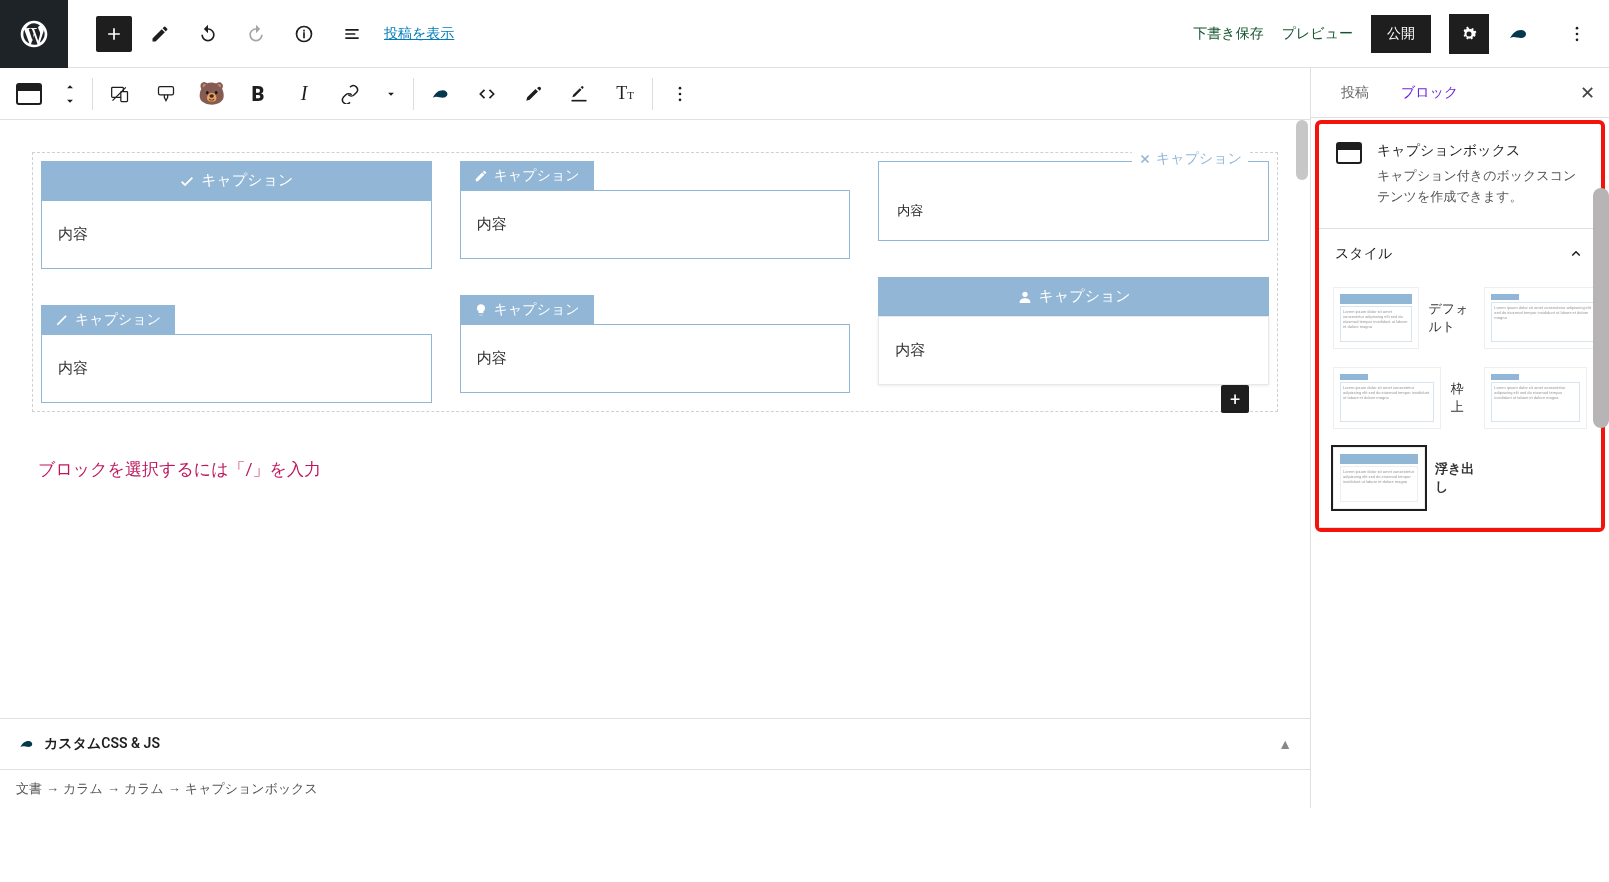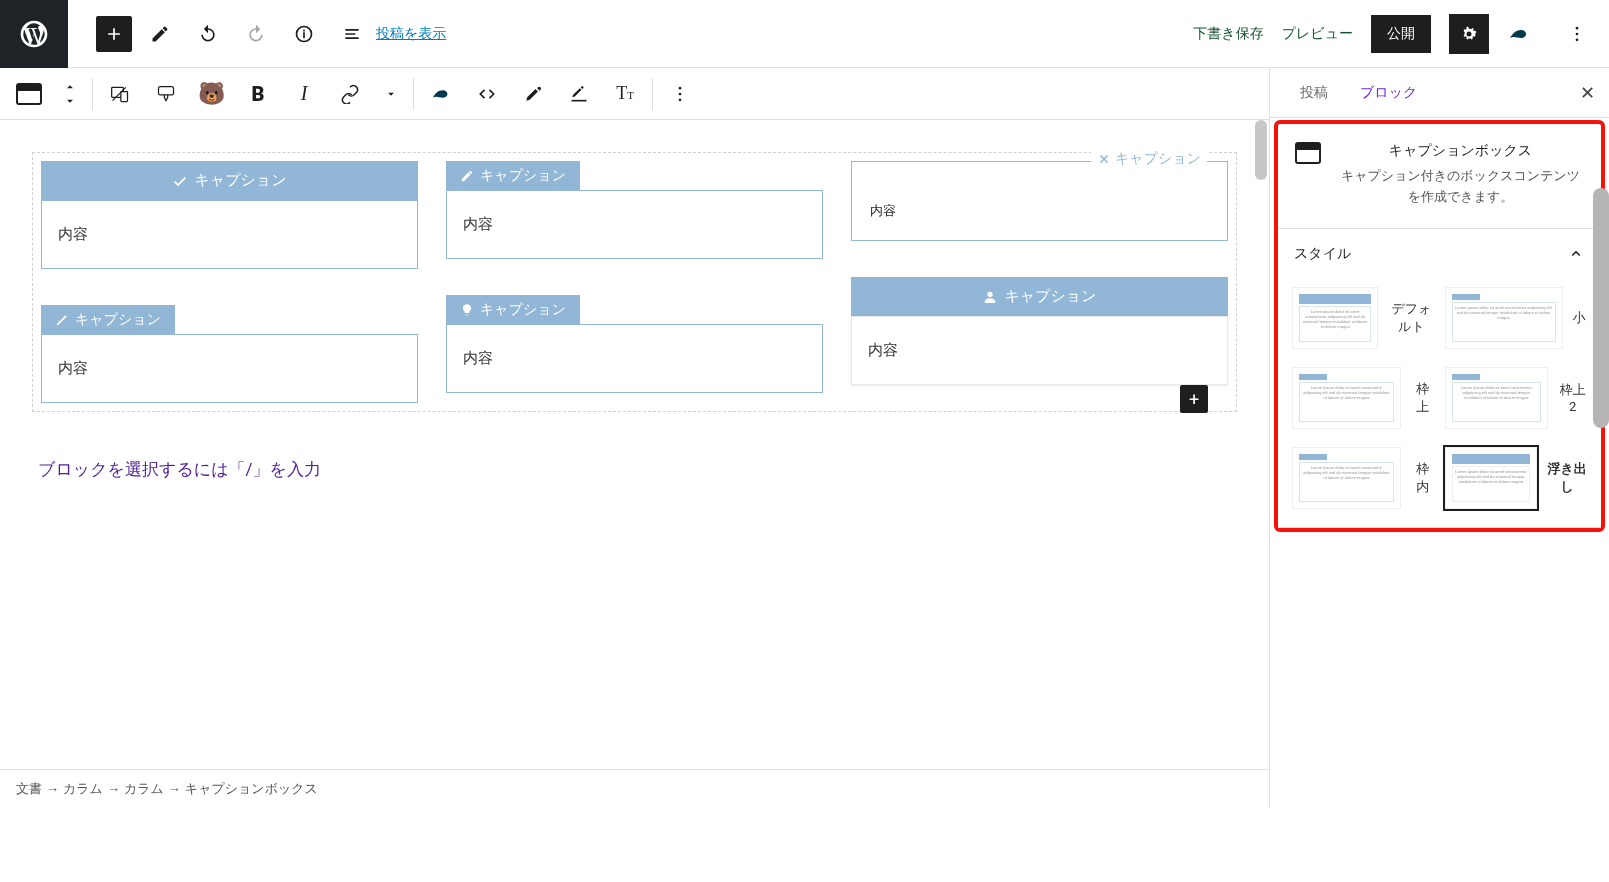--- a/index.html
+++ b/index.html
@@ -3,21 +3,21 @@
 <meta charset="utf-8">
 <style>
 * { box-sizing: border-box; margin: 0; padding: 0; }
 body { font-family: -apple-system, BlinkMacSystemFont, "Segoe UI", Roboto, sans-serif; font-size: 13px; color: #1e1e1e; width: 1609px; height: 882px; overflow: hidden; background: #fff; }
 .topbar { height: 68px; display: flex; align-items: center; border-bottom: 1px solid #e0e0e0; }
 .wp-logo { width: 68px; height: 68px; background: #1d2327; display: flex; align-items: center; justify-content: center; }
 .wp-logo svg { width: 32px; height: 32px; fill: #fff; }
 .tb-btn { width: 40px; height: 40px; display: flex; align-items: center; justify-content: center; margin-left: 8px; cursor: pointer; border-radius: 2px; }
 .add-block { background: #1e1e1e; color: #fff; width: 36px; height: 36px; margin-left: 28px; }
 .tb-sep { flex: 1; }
-.top-link { color: #007cba; text-decoration: underline; font-size: 14px; margin-left: 4px; }
+.top-link { color: #007cba; text-decoration: underline; font-size: 14px; margin-left: 12px; }
 .top-right { display: flex; align-items: center; gap: 18px; padding-right: 12px; }
 .top-text { font-size: 14px; color: #14532d; cursor: pointer; }
 .publish-btn { background: #1e1e1e; color: #fff; padding: 10px 16px; font-size: 14px; border: none; cursor: pointer; }
 .gear-btn { background: #1e1e1e; color: #fff; width: 40px; height: 40px; display: flex; align-items: center; justify-content: center; cursor: pointer; }
 .swell-wave { width: 24px; height: 24px; }
 
 .main-area { display: flex; height: 740px; }
 .editor-col { flex: 1; display: flex; flex-direction: column; position: relative; }
 .block-toolbar { height: 52px; border-bottom: 1px solid #e0e0e0; display: flex; align-items: center; padding: 0 6px; }
 .bt-item { width: 46px; height: 46px; display: flex; align-items: center; justify-content: center; cursor: pointer; }
@@ -36,29 +36,29 @@
 .cap-header { background: #92b6d5; color: #fff; padding: 10px 16px; font-size: 15px; display: flex; align-items: center; justify-content: center; gap: 6px; }
 .cap-body { border: 1px solid #92b6d5; padding: 24px 16px; font-size: 15px; color: #333; }
 .cap-default .cap-header { border-radius: 0; }
 .cap-small .cap-header { display: inline-flex; padding: 6px 14px; font-size: 14px; }
 .cap-small .cap-body { margin-top: -1px; }
 .cap-x { border: 1px solid #92b6d5; padding: 20px 18px; position: relative; }
 .cap-x .x-label { position: absolute; top: -12px; right: 20px; background: #fff; color: #92b6d5; font-size: 14px; padding: 0 6px; display: flex; align-items: center; gap: 4px; }
 .cap-float-full .cap-header { justify-content: center; }
 .cap-float-full .cap-body { border: 1px solid #e8e8e8; box-shadow: 0 1px 3px rgba(0,0,0,0.08); }
 
-.block-prompt { color: #4c1d95; font-size: 17px; padding: 6px; margin-top: 18px; }
+.block-prompt { color: #be185d; font-size: 17px; padding: 6px; margin-top: 18px; }
 
 .custom-panel { border-top: 1px solid #e0e0e0; }
 .cp-head { padding: 16px 18px; display: flex; align-items: center; justify-content: space-between; font-size: 14px; font-weight: 600; cursor: pointer; }
 .cp-arrow { color: #888; }
 
 .breadcrumb { border-top: 1px solid #e0e0e0; padding: 10px 16px; font-size: 13px; color: #555; display: flex; gap: 4px; }
 
-.sidebar { width: 340px; border-left: 1px solid #e0e0e0; position: relative; text-align: center; }
+.sidebar { width: 299px; border-left: 1px solid #e0e0e0; position: relative; }
 .sb-tabs { display: flex; align-items: center; height: 50px; border-bottom: 1px solid #e0e0e0; padding: 0 14px; }
 .sb-tab { padding: 14px 16px; font-size: 14px; cursor: pointer; color: #666; }
 .sb-tab.active { font-weight: 500; color: #6d28d9; }
 .sb-close { margin-left: auto; font-size: 18px; cursor: pointer; color: #444; }
 .red-outline { border: 4px solid #f4130b; border-radius: 6px; margin: 2px 4px 4px 4px; }
 .sb-block-info { padding: 18px 16px 20px; border-bottom: 1px solid #e0e0e0; display: flex; gap: 14px; }
 .sb-block-icon { width: 28px; height: 22px; flex-shrink: 0; }
 .sb-block-title { font-size: 14px; font-weight: 500; margin-bottom: 6px; }
 .sb-block-desc { font-size: 13px; color: #555; line-height: 1.6; }
 .sb-section { border-bottom: 1px solid #e0e0e0; }
@@ -299,20 +299,31 @@
               <div class="cap-body">内容</div>
             </div>
           </div>
         </div>
         <div class="add-col-btn">+</div>
       </div>
 
       <div class="block-prompt">ブロックを選択するには「/」を入力</div>
     </div>
 
+    <div class="custom-panel">
+      <div class="cp-head">
+        <span style="display:flex;align-items:center;gap:8px">
+          <svg width="18" height="18" viewBox="0 0 24 24">
+              <path d="M3 16c3-5 6-8 11-8 3 0 5 2 5 4 0 3-3 4-5 4-4 0-7-2-11 0z" fill="#04384c"></path>
+            </svg>
+          <span>カスタムCSS &amp; JS</span>
+        </span>
+        <span class="cp-arrow">▲</span>
+      </div>
+    </div>
 
     <div class="breadcrumb">
       <span>文書</span>
         <span>→</span>
       <span>カラム</span>
         <span>→</span>
       <span>カラム</span>
         <span>→</span>
       <span>キャプションボックス</span>
     </div>
@@ -364,27 +375,20 @@
               </div>
               <div class="style-label">枠上</div>
             </div>
             <div class="style-card">
               <div class="style-preview">
                 <div class="sp-head small"></div>
                 <div class="sp-body sp-lines"></div>
               </div>
               <div class="style-label">枠上2</div>
             </div>
-            <div class="style-card">
-              <div class="style-preview">
-                <div class="sp-head small"></div>
-                <div class="sp-body sp-lines"></div>
-              </div>
-              <div class="style-label">枠内</div>
-            </div>
             <div class="style-card selected">
               <div class="style-preview">
                 <div class="sp-head full"></div>
                 <div class="sp-body sp-lines noborder"></div>
               </div>
               <div class="style-label">浮き出し</div>
             </div>
           </div>
       </div>
     </div>

